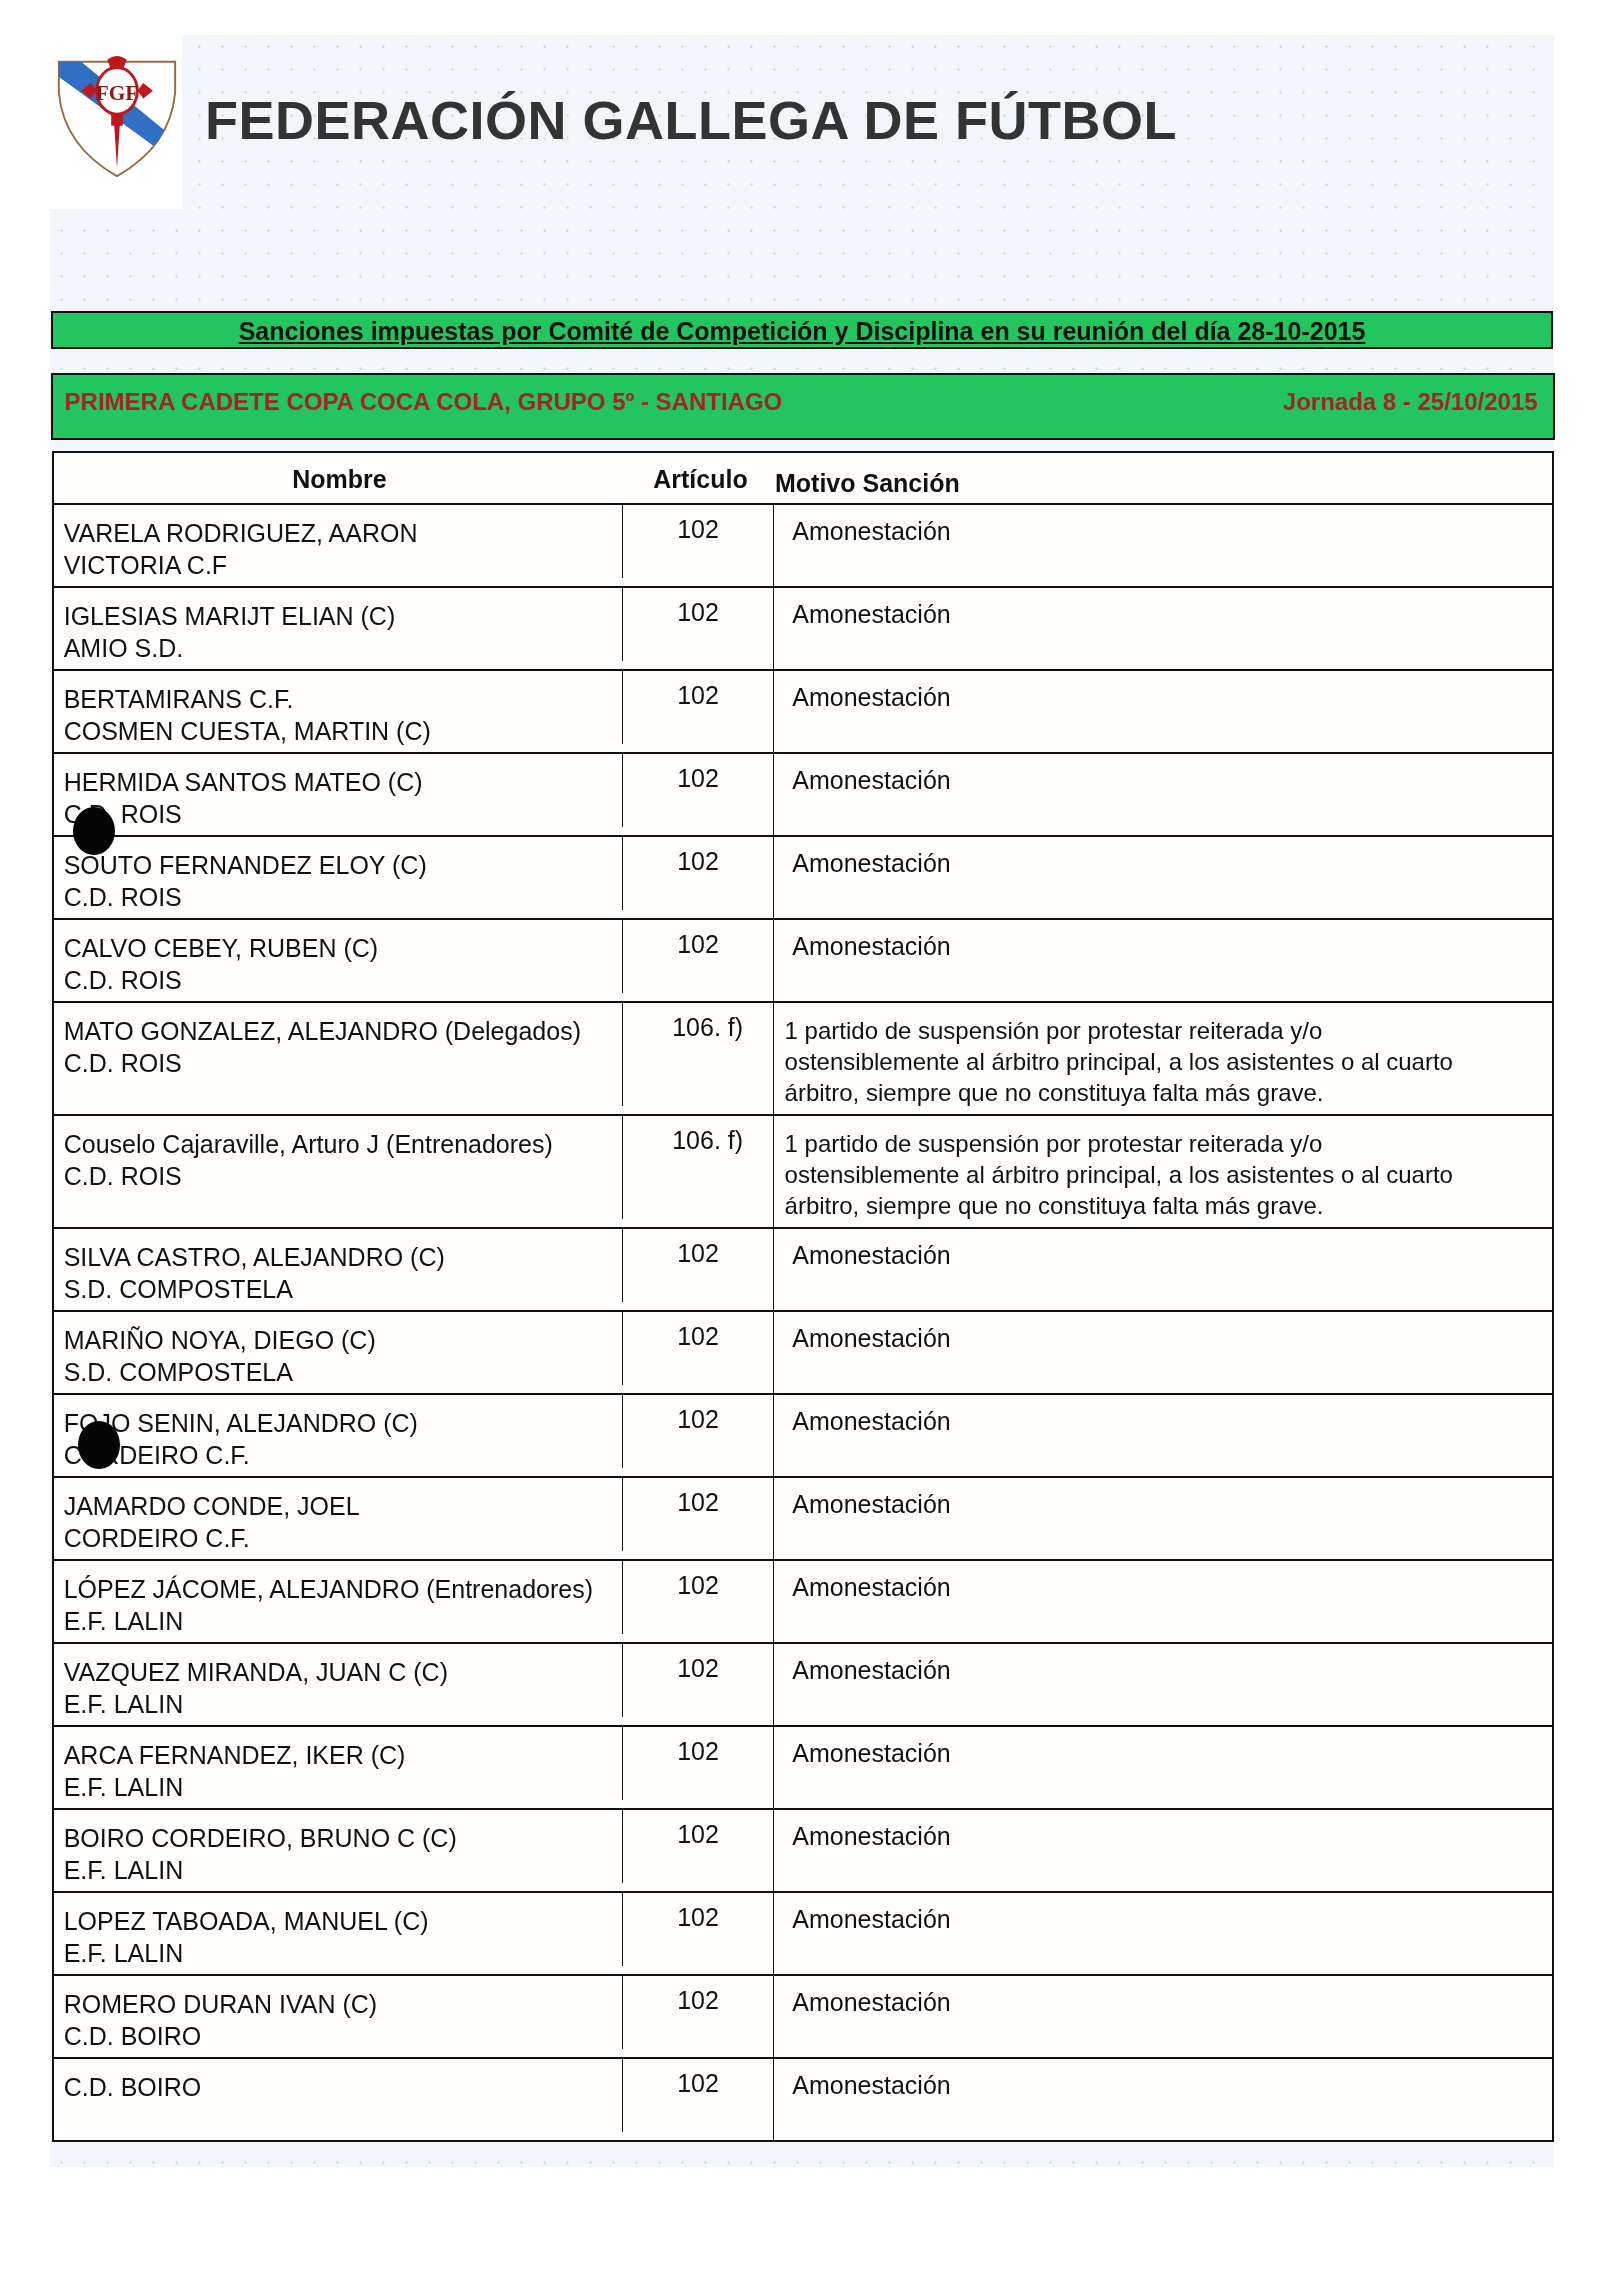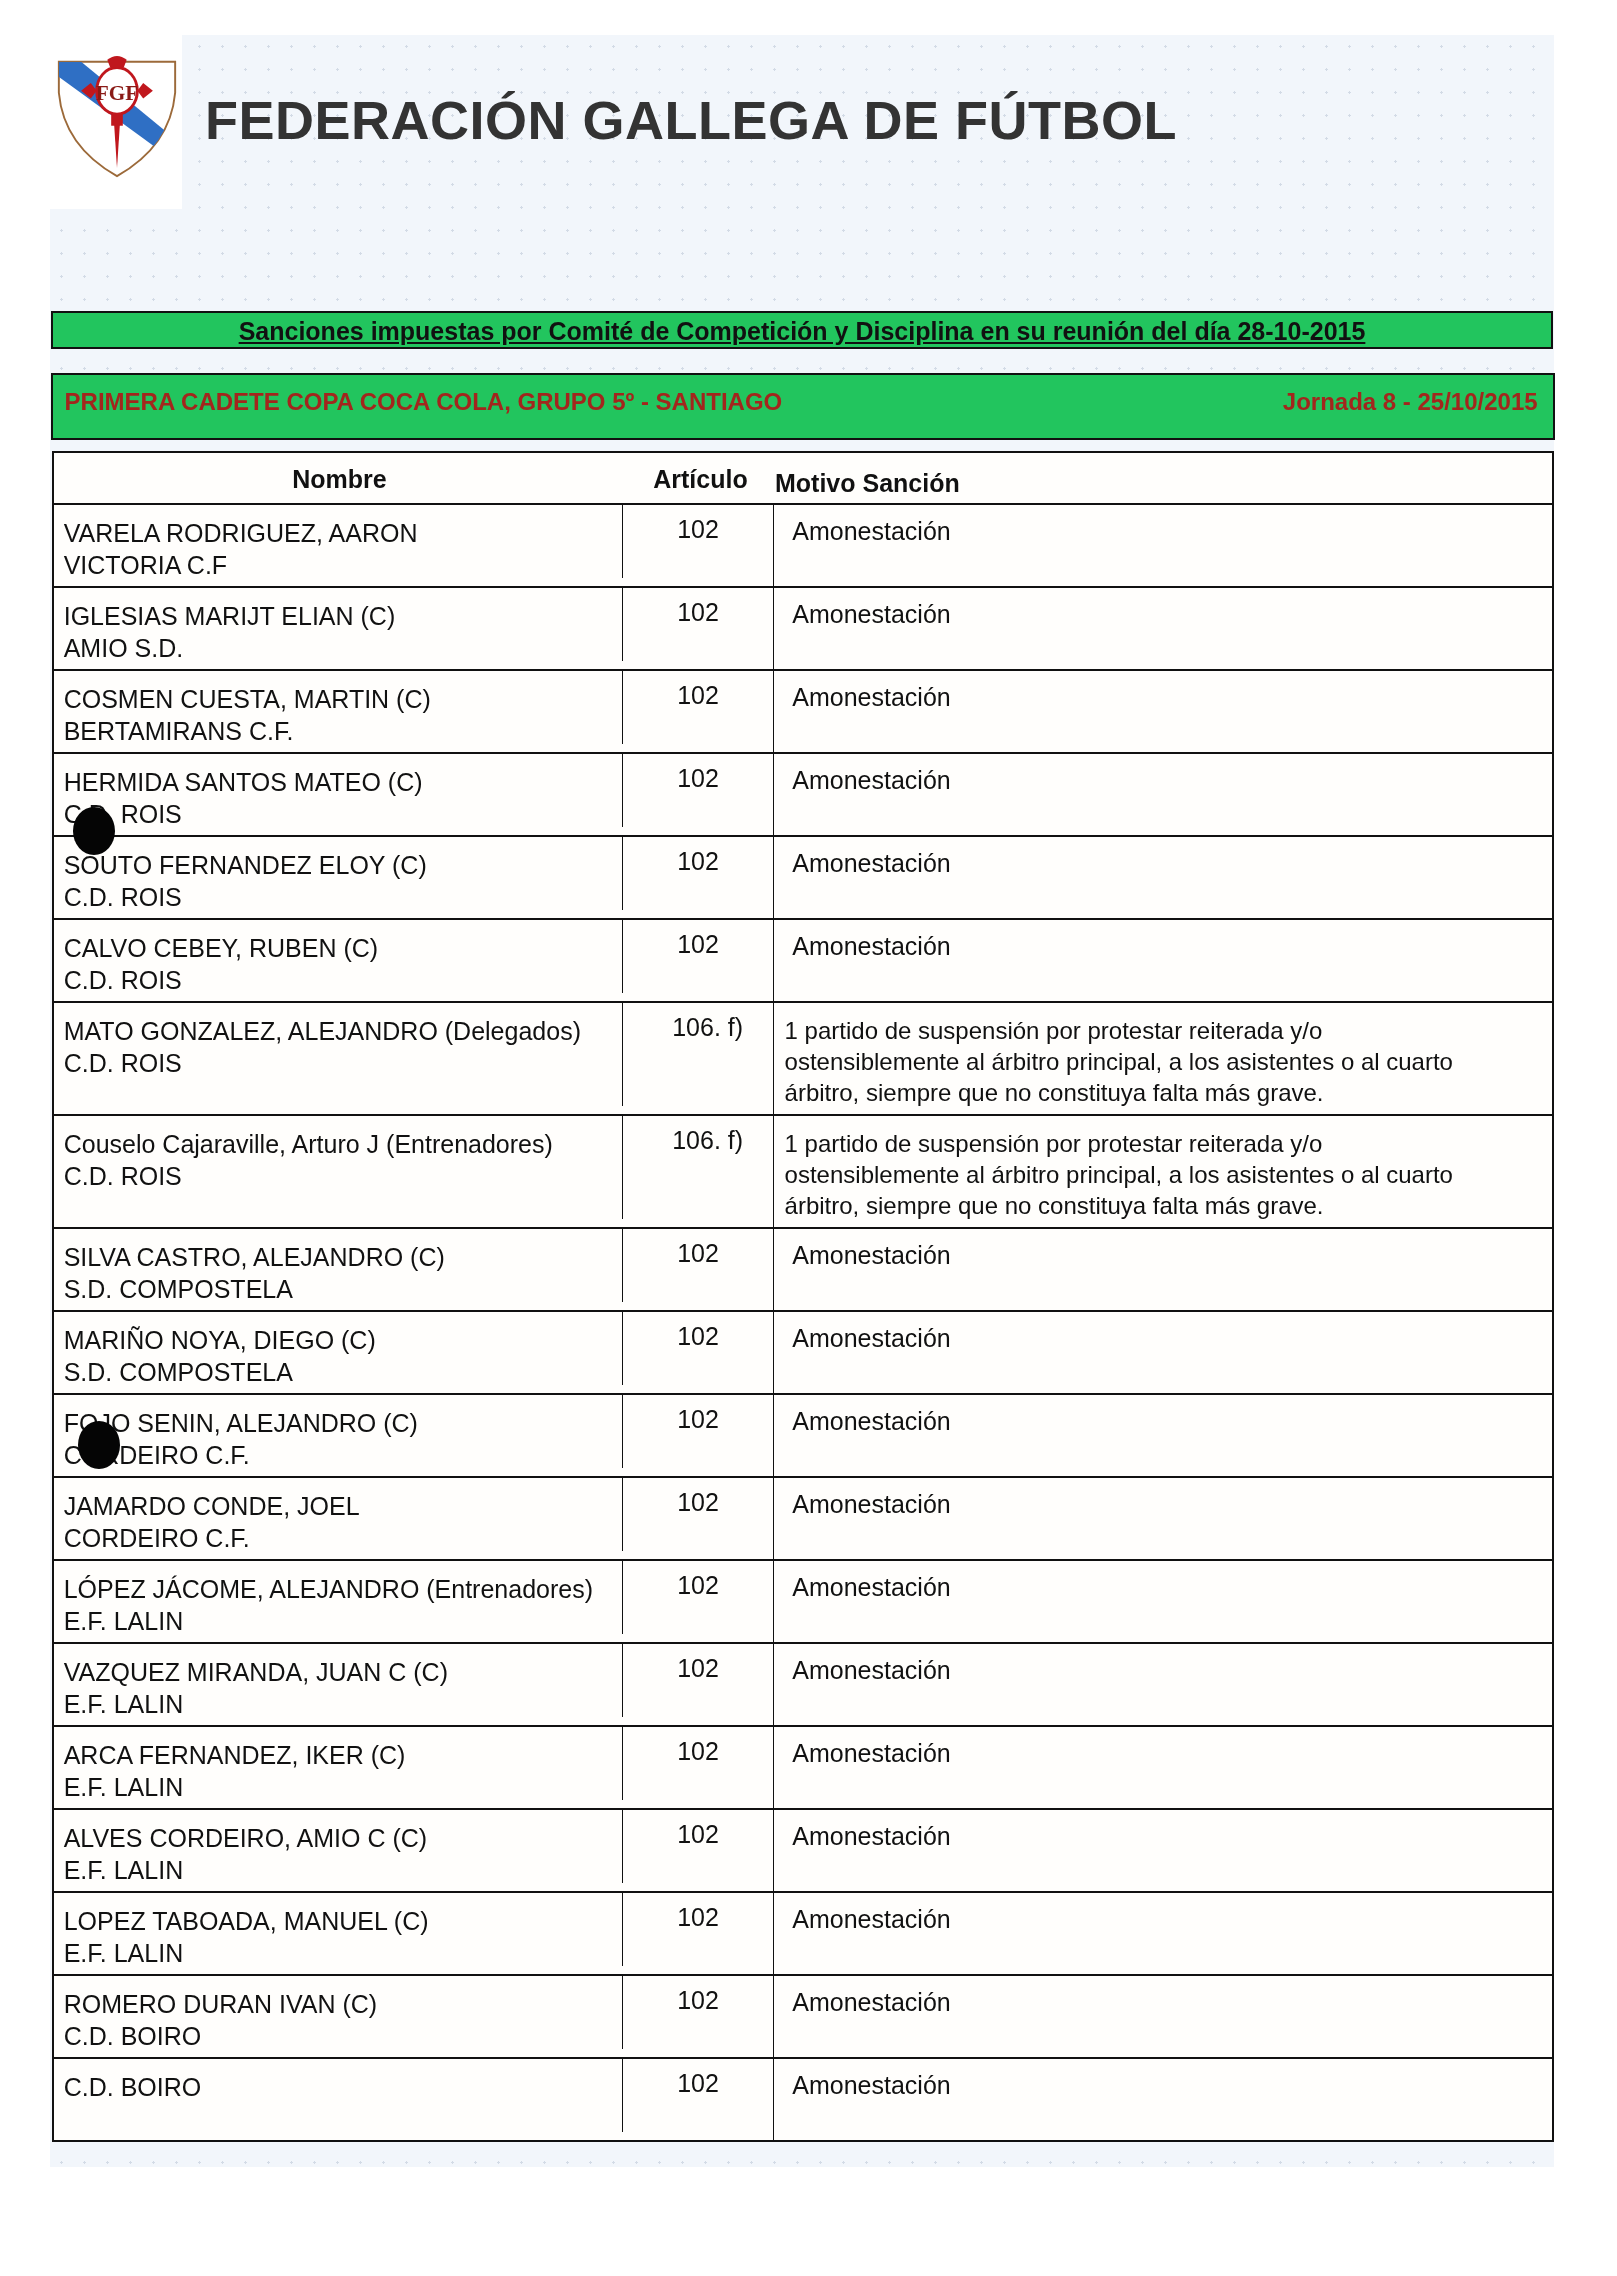--- a/index.html
+++ b/index.html
@@ -142,22 +142,22 @@
       <div class="row">
         <div class="cell-name">
           <div>IGLESIAS MARIJT ELIAN (C)</div>
           <div>AMIO S.D.</div>
         </div>
         <div class="cell-art">102</div>
         <div class="cell-motivo">Amonestación</div>
       </div>
       <div class="row">
         <div class="cell-name">
+          <div>BERTAMIRANS C.F.</div>
           <div>COSMEN CUESTA, MARTIN (C)</div>
-          <div>BERTAMIRANS C.F.</div>
         </div>
         <div class="cell-art">102</div>
         <div class="cell-motivo">Amonestación</div>
       </div>
       <div class="row">
         <div class="cell-name">
           <div>HERMIDA SANTOS MATEO (C)</div>
           <div>C.D. ROIS</div>
         </div>
         <div class="cell-art">102</div>
@@ -254,21 +254,21 @@
       <div class="row">
         <div class="cell-name">
           <div>ARCA FERNANDEZ, IKER (C)</div>
           <div>E.F. LALIN</div>
         </div>
         <div class="cell-art">102</div>
         <div class="cell-motivo">Amonestación</div>
       </div>
       <div class="row">
         <div class="cell-name">
-          <div>ALVES CORDEIRO, AMIO C (C)</div>
+          <div>BOIRO CORDEIRO, BRUNO C (C)</div>
           <div>E.F. LALIN</div>
         </div>
         <div class="cell-art">102</div>
         <div class="cell-motivo">Amonestación</div>
       </div>
       <div class="row">
         <div class="cell-name">
           <div>LOPEZ TABOADA, MANUEL (C)</div>
           <div>E.F. LALIN</div>
         </div>

